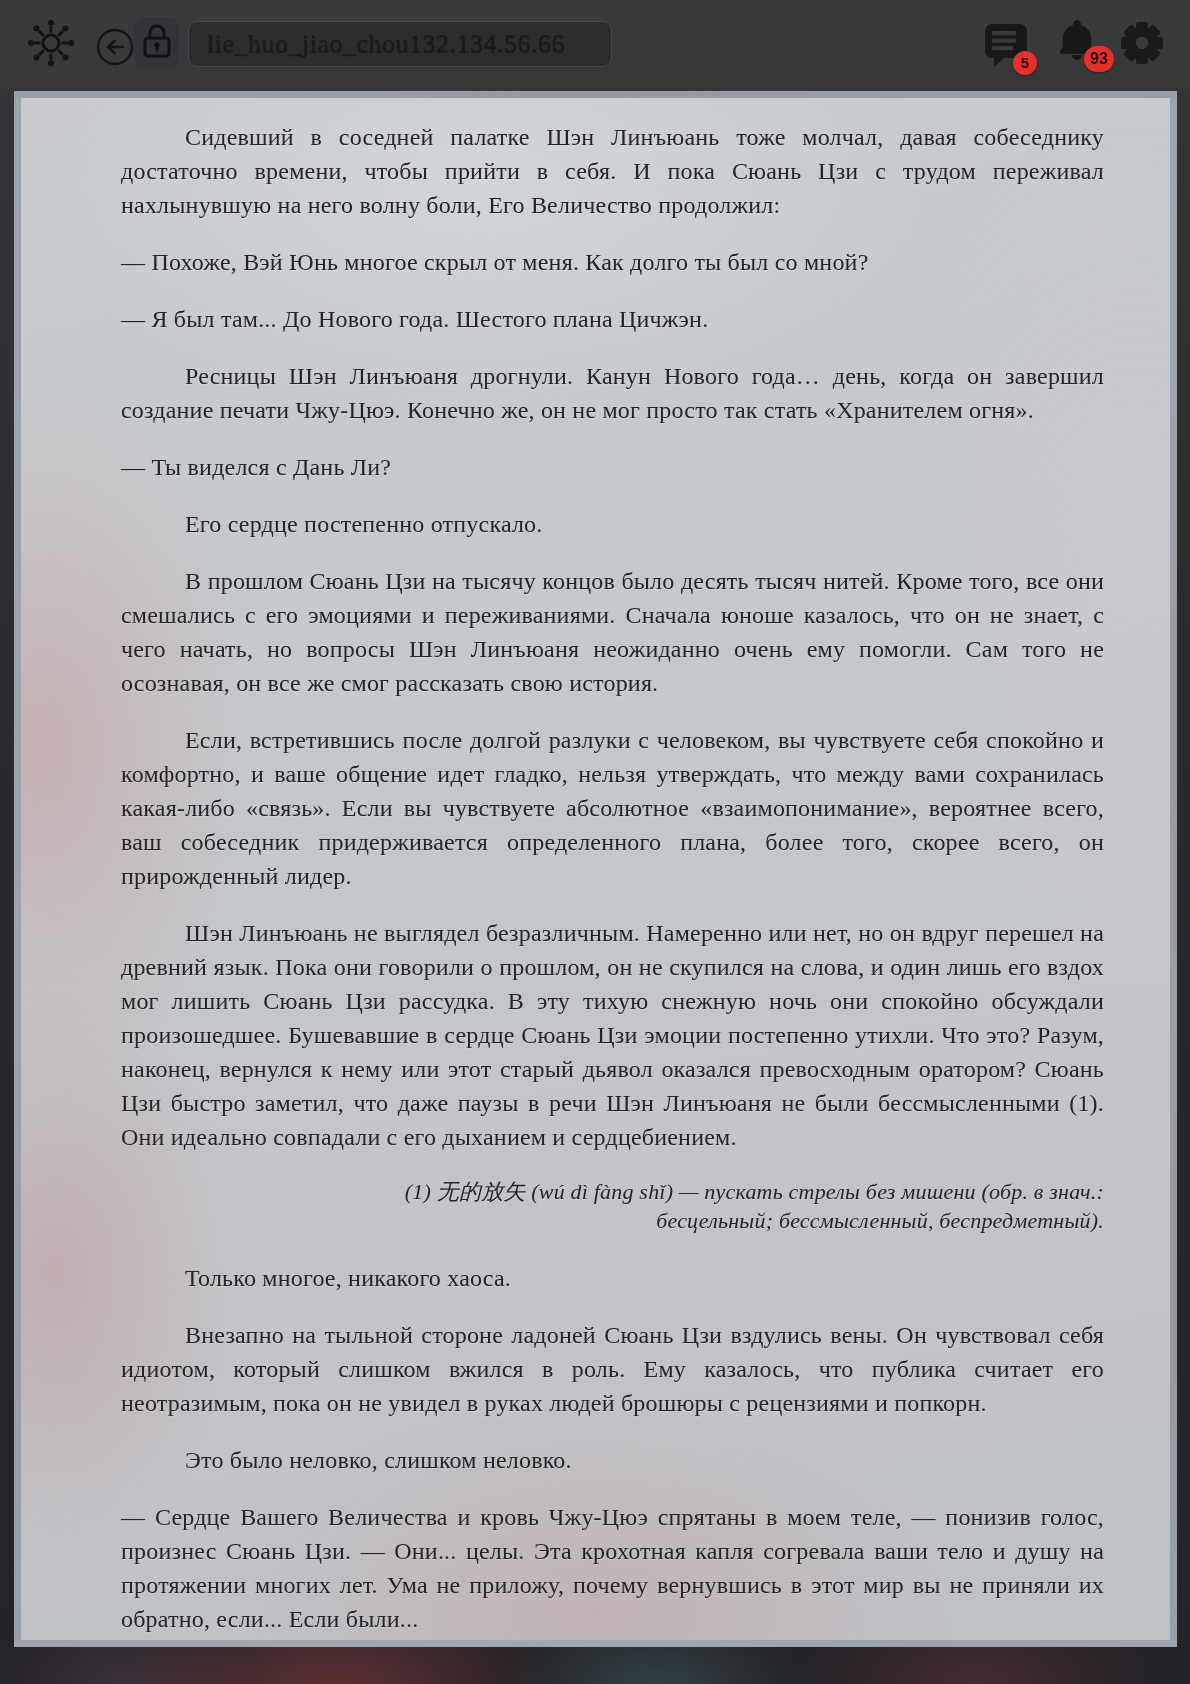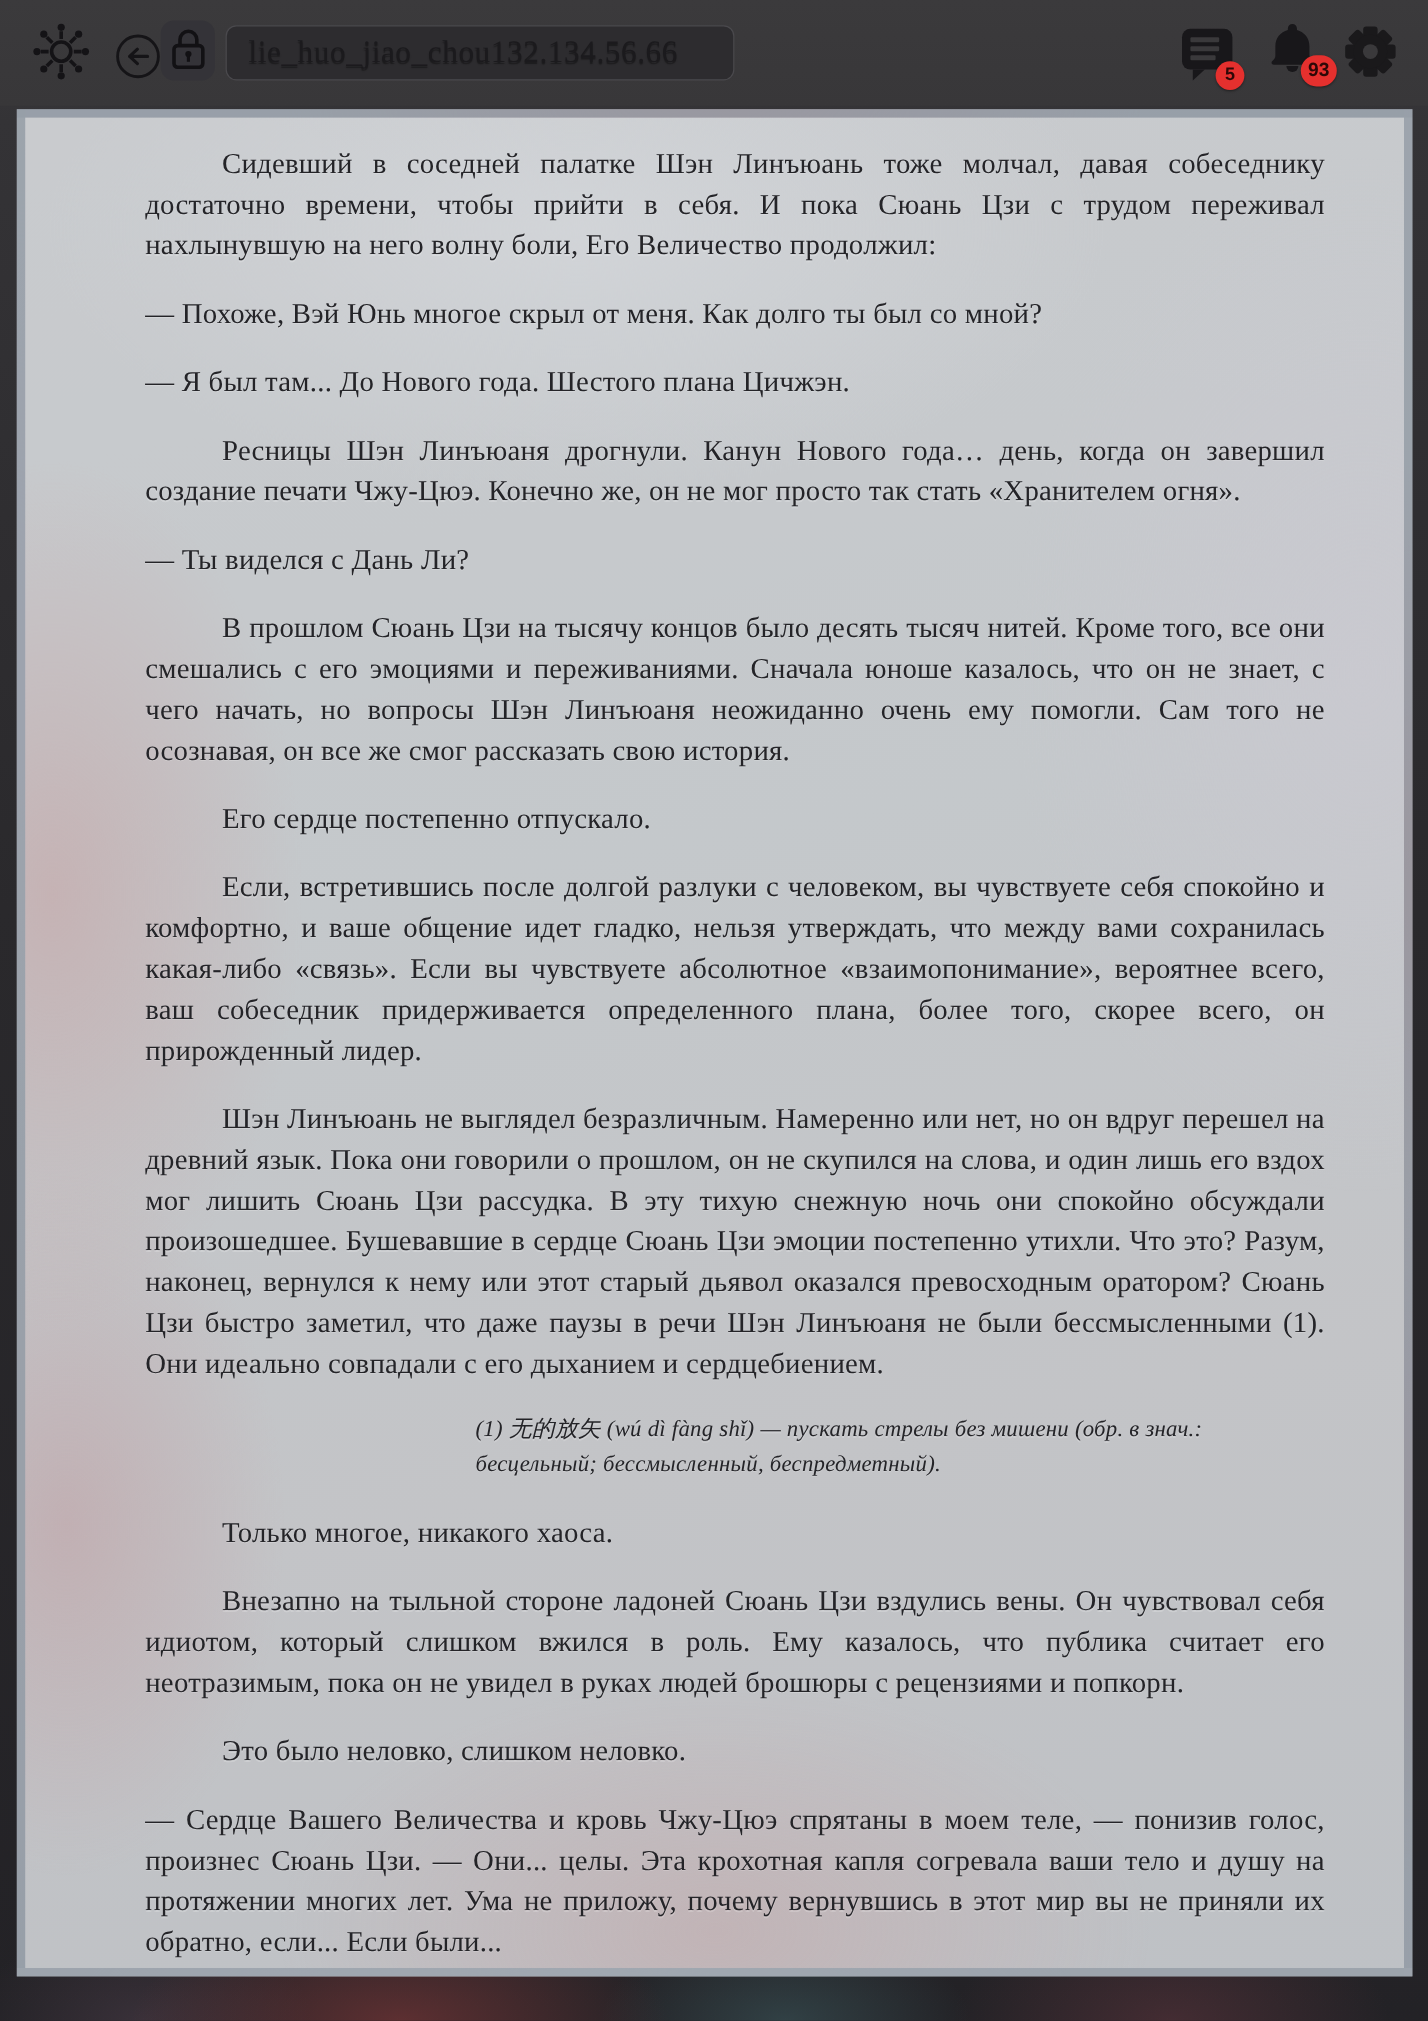--- a/index.html
+++ b/index.html
@@ -54,22 +54,22 @@
       linear-gradient(170deg,#c9cbce 0%,#c4c8cb 40%,#c3c4c7 70%,#bec1c5 100%);
   }
   .page-inner { padding:22px 66px 0 100px; }
   .para {
     margin:0 0 23px 0; font-size:24px; line-height:34px; color:#242428;
     text-align:justify; text-indent:64px; letter-spacing:0.2px;
     text-shadow:0 1px 0 rgba(255,255,255,0.20);
   }
   .para.dialogue { text-indent:0; }
   .para.footnote {
-    text-indent:0; text-align:left; font-style:italic;
-    font-size:19px; line-height:29px; margin:2px 0 26px 0; padding-left:28%;
+    text-indent:0; text-align:right; font-style:italic;
+    font-size:22px; line-height:29px; margin:2px 0 26px 0; padding-left:28%;
   }
 </style>
 </head>
 <body>
 
 <div class="topbar">
 
   <button class="tb-btn icon-btn" style="left:26px; top:18px;">
     <span>
       <svg width="50" height="50" viewBox="0 0 50 50">
@@ -161,22 +161,22 @@
   </button>
 </div>
 
 <div class="page">
   <div class="page-inner">
     <p class="para indent">Сидевший в соседней палатке Шэн Линъюань тоже молчал, давая собеседнику достаточно времени, чтобы прийти в себя. И пока Сюань Цзи с трудом переживал нахлынувшую на него волну боли, Его Величество продолжил:</p>
     <p class="para dialogue">— Похоже, Вэй Юнь многое скрыл от меня. Как долго ты был со мной?</p>
     <p class="para dialogue">— Я был там... До Нового года. Шестого плана Цичжэн.</p>
     <p class="para indent">Ресницы Шэн Линъюаня дрогнули. Канун Нового года… день, когда он завершил создание печати Чжу-Цюэ. Конечно же, он не мог просто так стать «Хранителем огня».</p>
     <p class="para dialogue">— Ты виделся с Дань Ли?</p>
+    <p class="para indent">Его сердце постепенно отпускало.</p>
     <p class="para indent">В прошлом Сюань Цзи на тысячу концов было десять тысяч нитей. Кроме того, все они смешались с его эмоциями и переживаниями. Сначала юноше казалось, что он не знает, с чего начать, но вопросы Шэн Линъюаня неожиданно очень ему помогли. Сам того не осознавая, он все же смог рассказать свою история.</p>
-    <p class="para indent">Его сердце постепенно отпускало.</p>
     <p class="para indent">Если, встретившись после долгой разлуки с человеком, вы чувствуете себя спокойно и комфортно, и ваше общение идет гладко, нельзя утверждать, что между вами сохранилась какая-либо «связь». Если вы чувствуете абсолютное «взаимопонимание», вероятнее всего, ваш собеседник придерживается определенного плана, более того, скорее всего, он прирожденный лидер.</p>
     <p class="para indent">Шэн Линъюань не выглядел безразличным. Намеренно или нет, но он вдруг перешел на древний язык. Пока они говорили о прошлом, он не скупился на слова, и один лишь его вздох мог лишить Сюань Цзи рассудка. В эту тихую снежную ночь они спокойно обсуждали произошедшее. Бушевавшие в сердце Сюань Цзи эмоции постепенно утихли. Что это? Разум, наконец, вернулся к нему или этот старый дьявол оказался превосходным оратором? Сюань Цзи быстро заметил, что даже паузы в речи Шэн Линъюаня не были бессмысленными (1). Они идеально совпадали с его дыханием и сердцебиением.</p>
     <p class="para footnote">(1) 无的放矢 (wú dì fàng shǐ) — пускать стрелы без мишени (обр. в знач.: бесцельный; бессмысленный, беспредметный).</p>
     <p class="para indent">Только многое, никакого хаоса.</p>
     <p class="para indent">Внезапно на тыльной стороне ладоней Сюань Цзи вздулись вены. Он чувствовал себя идиотом, который слишком вжился в роль. Ему казалось, что публика считает его неотразимым, пока он не увидел в руках людей брошюры с рецензиями и попкорн.</p>
     <p class="para indent">Это было неловко, слишком неловко.</p>
     <p class="para dialogue">— Сердце Вашего Величества и кровь Чжу-Цюэ спрятаны в моем теле, — понизив голос, произнес Сюань Цзи. — Они... целы. Эта крохотная капля согревала ваши тело и душу на протяжении многих лет. Ума не приложу, почему вернувшись в этот мир вы не приняли их обратно, если... Если были...</p>
   </div>
 </div>
 

